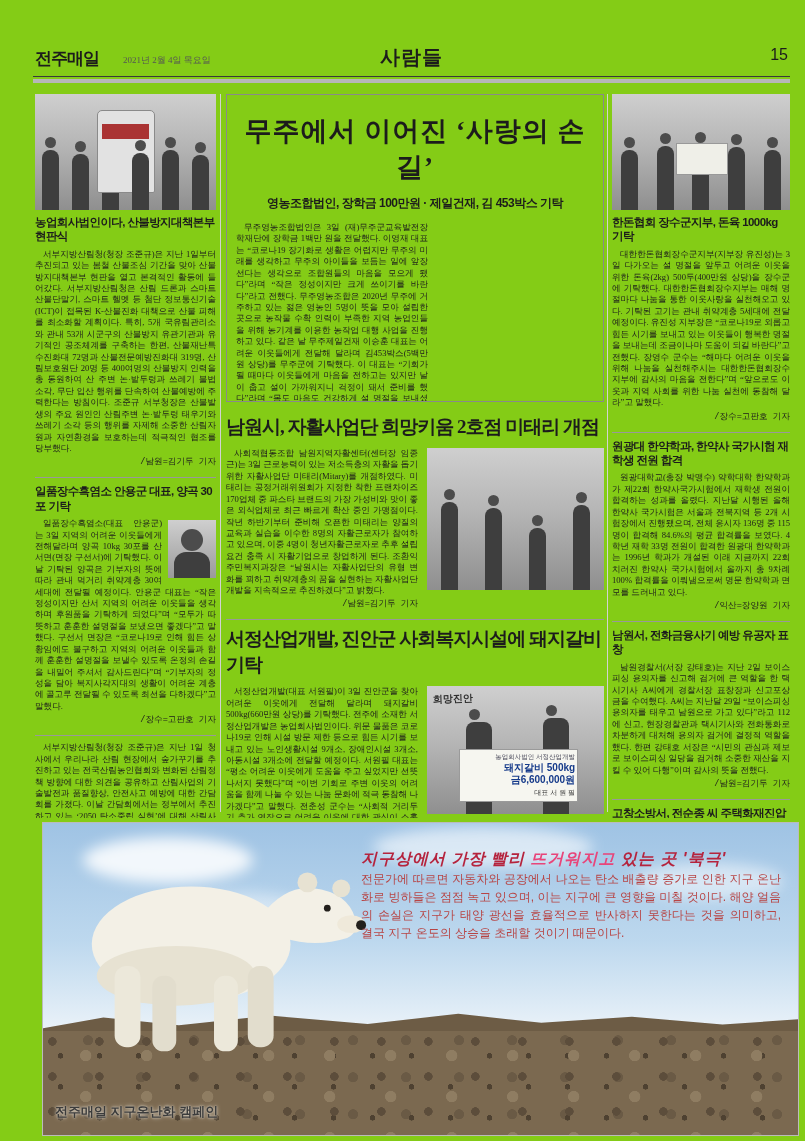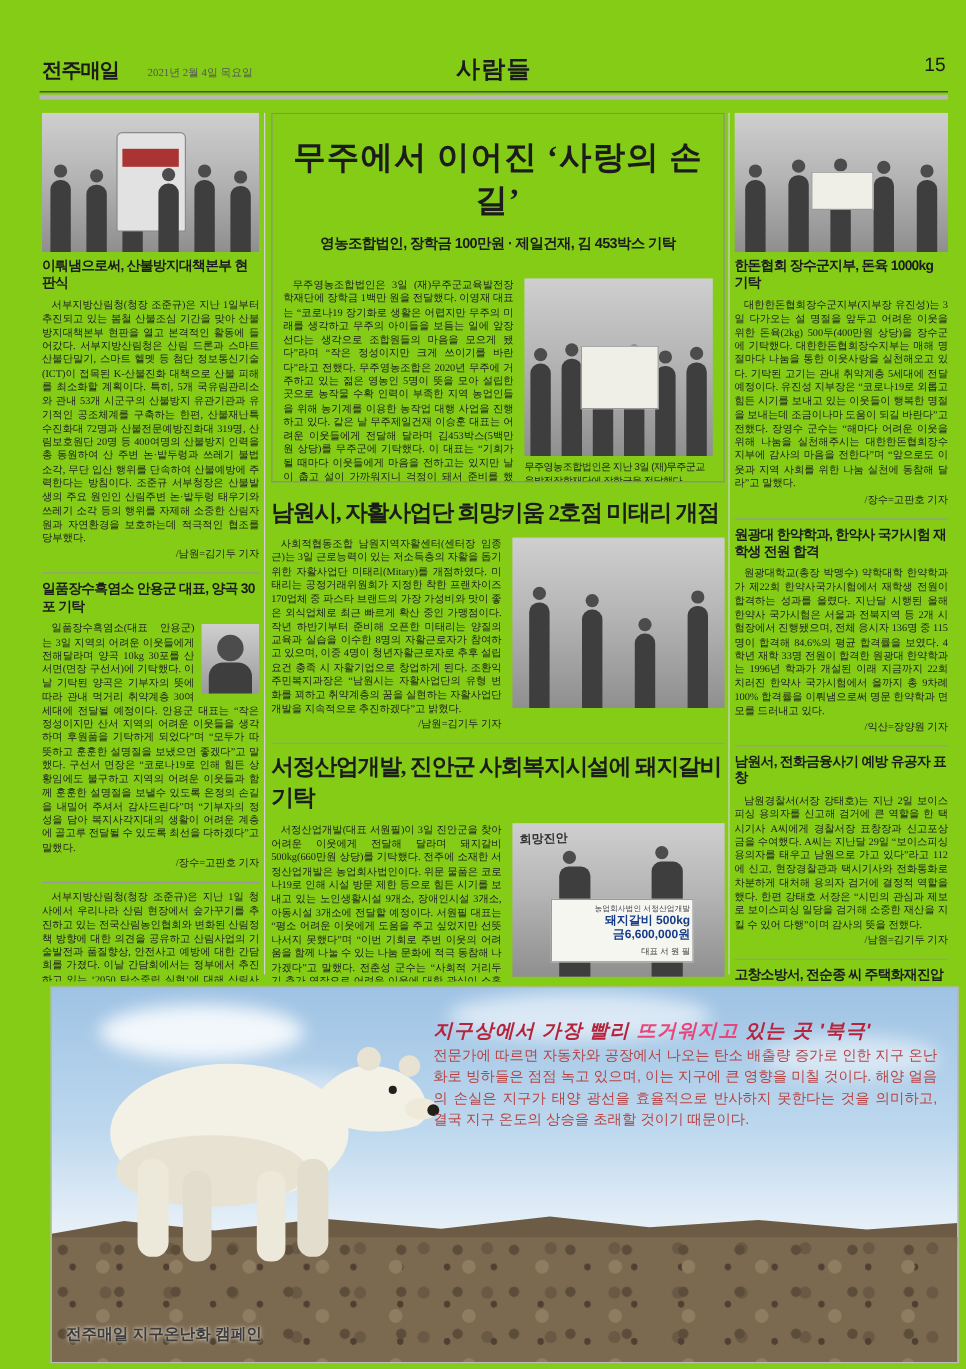--- a/index.html
+++ b/index.html
@@ -19,29 +19,29 @@
   .col-center{left:226px;width:378px;}
   .col-right{left:612px;width:178px;}
   .vdiv{position:absolute;top:94px;height:718px;width:1px;background:#d2d2d2;}
   
   .photo{position:relative;background:linear-gradient(180deg,#cfcfcf 0%,#b5b5b5 45%,#8f8f8f 100%);
          display:flex;align-items:flex-end;justify-content:space-around;overflow:hidden;}
   .sil{width:17px;height:52%;background:#3e3e3e;border-radius:8px 8px 0 0;position:relative;flex:0 0 auto;}
   .sil::before{content:"";position:absolute;top:-13px;left:3px;width:11px;height:11px;border-radius:50%;background:#4c4c4c;}
   .gart-head{font-family:"Liberation Sans",sans-serif;font-weight:bold;font-size:11.5px;line-height:1.25;margin:5px 0 5px;letter-spacing:-0.6px;}
   .body{font-size:8.6px;line-height:1.33;text-align:justify;text-indent:8px;}
-  .byline{font-size:8.6px;text-align:right;margin-top:2px;}
+  .byline{font-size:8.6px;text-align:right;margin-top:2px;font-family:Liberation Mono, monospace;}
   .rule{border-top:1px solid #999;margin:9px 0 6px;}
   .portrait{float:right;width:48px;height:58px;margin:2px 0 3px 6px;background:linear-gradient(180deg,#cfcfcf,#9a9a9a);position:relative;overflow:hidden;}
   .portrait::before{content:"";position:absolute;left:13px;top:9px;width:22px;height:22px;border-radius:50%;background:#4c4c4c;}
   .portrait::after{content:"";position:absolute;left:6px;top:32px;width:36px;height:28px;border-radius:12px 12px 0 0;background:#3e3e3e;}
   
   .main-box{border:1px solid #8a8a8a;box-sizing:border-box;height:308px;padding:12px 9px 6px;margin-bottom:12px;overflow:hidden;}
   .main-head{text-align:center;font-size:27px;font-weight:bold;letter-spacing:1px;margin:6px 0 10px;}
-  .main-sub{text-align:center;font-family:"Liberation Sans",sans-serif;font-weight:bold;font-size:12px;margin-bottom:20px;letter-spacing:-0.5px;}
+  .main-sub{text-align:center;font-family:"Liberation Sans",sans-serif;font-weight:bold;font-size:12px;margin-bottom:10px;letter-spacing:-0.5px;}
   .two{display:flex;gap:9px;}
   .tleft{width:192px;flex:0 0 auto;}
   .tright{flex:1;}
   .mphoto{height:148px;}
   .caption{font-size:8.4px;line-height:1.3;margin:4px 0 7px;font-family:"Liberation Sans",sans-serif;letter-spacing:-0.4px;}
   .sec-head{font-weight:bold;font-size:19px;letter-spacing:-1px;margin:2px 0 8px;}
   .sec{margin-bottom:6px;}
   .c2photo{height:142px;}
   .c3photo{height:128px;position:relative;display:block;}
   .board{position:absolute;left:18%;bottom:10%;width:64%;background:#f6f6f0;border:1px solid #9a9a9a;text-align:right;padding:3px 2px;font-family:"Liberation Sans",sans-serif;}
@@ -95,21 +95,21 @@
     <div class="photo" style="height:116px">
       <span class="sil"></span>
       <span class="sil" style="height:48%"></span>
       <span class="sil" style="height:50%"></span>
       <div class="van"></div>
       <span class="sil" style="height:49%"></span>
       <span class="sil" style="height:52%"></span>
       <span class="sil" style="height:47%"></span>
     </div>
     <div>
-      <div class="gart-head">이뤄냄으로써, 산불방지대책본부 현판식</div>
+      <div class="gart-head">농업회사법인이다, 산불방지대책본부 현판식</div>
       <div class="body">서부지방산림청(청장 조준규)은 지난 1일부터 추진되고 있는 봄철 산불조심 기간을 맞아 산불방지대책본부 현판을 열고 본격적인 활동에 들어갔다. 서부지방산림청은 산림 드론과 스마트 산불단말기, 스마트 헬멧 등 첨단 정보통신기술(ICT)이 접목된 K-산불진화 대책으로 산불 피해를 최소화할 계획이다. 특히, 5개 국유림관리소와 관내 53개 시군구의 산불방지 유관기관과 유기적인 공조체계를 구축하는 한편, 산불재난특수진화대 72명과 산불전문예방진화대 319명, 산림보호원단 20명 등 400여명의 산불방지 인력을 총 동원하여 산 주변 논·밭두렁과 쓰레기 불법 소각, 무단 입산 행위를 단속하여 산불예방에 주력한다는 방침이다. 조준규 서부청장은 산불발생의 주요 원인인 산림주변 논·밭두렁 태우기와 쓰레기 소각 등의 행위를 자제해 소중한 산림자원과 자연환경을 보호하는데 적극적인 협조를 당부했다.</div>
       <div class="byline">/남원=김기두 기자</div>
     </div>
     <div class="rule"></div>
     <div>
       <div class="gart-head">일품장수흑염소 안용군 대표, 양곡 30포 기탁</div>
       <div class="portrait"></div>
       <div class="body">일품장수흑염소(대표 안용군)는 3일 지역의 어려운 이웃들에게 전해달라며 양곡 10kg 30포를 산서면(면장 구선서)에 기탁했다. 이날 기탁된 양곡은 기부자의 뜻에 따라 관내 먹거리 취약계층 30여세대에 전달될 예정이다. 안용군 대표는 “작은 정성이지만 산서 지역의 어려운 이웃들을 생각하며 후원품을 기탁하게 되었다”며 “모두가 따뜻하고 훈훈한 설명절을 보냈으면 좋겠다”고 말했다. 구선서 면장은 “코로나19로 인해 힘든 상황임에도 불구하고 지역의 어려운 이웃들과 함께 훈훈한 설명절을 보낼수 있도록 온정의 손길을 내밀어 주셔서 감사드린다”며 “기부자의 정성을 담아 복지사각지대의 생활이 어려운 계층에 골고루 전달될 수 있도록 최선을 다하겠다”고 말했다.</div>
       <div class="byline">/장수=고판호 기자</div>
     </div>
@@ -121,33 +121,20 @@
   </div>
 
   <div class="col col-center">
 
     <div class="main-box">
       <div class="main-head">무주에서 이어진 ‘사랑의 손길’</div>
       <div class="main-sub">영농조합법인, 장학금 100만원 · 제일건재, 김 453박스 기탁</div>
       <div class="two">
         <div class="tleft">
           <div class="body">무주영농조합법인은 3일 (재)무주군교육발전장학재단에 장학금 1백만 원을 전달했다. 이영재 대표는 “코로나19 장기화로 생활은 어렵지만 무주의 미래를 생각하고 무주의 아이들을 보듬는 일에 앞장선다는 생각으로 조합원들의 마음을 모으게 됐다”라며 “작은 정성이지만 크게 쓰이기를 바란다”라고 전했다. 무주영농조합은 2020년 무주에 거주하고 있는 젊은 영농인 5명이 뜻을 모아 설립한 곳으로 농작물 수확 인력이 부족한 지역 농업인들을 위해 농기계를 이용한 농작업 대행 사업을 진행하고 있다. 같은 날 무주제일건재 이승훈 대표는 어려운 이웃들에게 전달해 달라며 김453박스(5백만 원 상당)를 무주군에 기탁했다. 이 대표는 “기회가 될 때마다 이웃들에게 마음을 전하고는 있지만 날이 춥고 설이 가까워지니 걱정이 돼서 준비를 했다”라며 “몸도 마음도 건강하게 설 명절을 보내셨으면 하는 바람”이라고 말했다. 무주군은 기탁품을 사회복지공동모금회를 통해 주민들에게 전달할 계획으로, 황인홍 군수는 “어려운 때지만 장학금과 성금으로 지역과 이웃을 보듬어 주시</div>
-        </div>
-        <div class="tright">
-          <div class="photo mphoto">
-            <span class="sil"></span>
-            <span class="sil" style="height:55%"></span>
-            <span class="sil" style="height:50%"></span>
-            <span class="sil" style="height:54%"></span>
-            <span class="sil" style="height:51%"></span>
-            <span class="sil" style="height:53%"></span>
-            <div class="mini-board"></div>
-          </div>
-          <div class="caption">무주영농조합법인은 지난 3일 (재)무주군교육발전장학재단에 장학금을 전달했다.</div>
-
         </div>
       </div>
     </div>
 
     <div class="sec">
       <div class="sec-head">남원시, 자활사업단 희망키움 2호점 미태리 개점</div>
       <div class="two">
         <div class="tleft">
           <div class="body">사회적협동조합 남원지역자활센터(센터장 임종근)는 3일 근로능력이 있는 저소득층의 자활을 돕기 위한 자활사업단 미태리(Mitary)를 개점하였다. 미태리는 공정거래위원회가 지정한 착한 프랜차이즈 170업체 중 파스타 브랜드의 가장 가성비와 맛이 좋은 외식업체로 최근 빠르게 확산 중인 가맹점이다. 작년 하반기부터 준비해 오픈한 미태리는 양질의 교육과 실습을 이수한 8명의 자활근로자가 참여하고 있으며, 이중 4명이 청년자활근로자로 추후 설립요건 충족 시 자활기업으로 창업하게 된다. 조환익 주민복지과장은 “남원시는 자활사업단의 유형 변화를 꾀하고 취약계층의 꿈을 실현하는 자활사업단 개발을 지속적으로 추진하겠다”고 밝혔다.</div>
           <div class="byline">/남원=김기두 기자</div>

